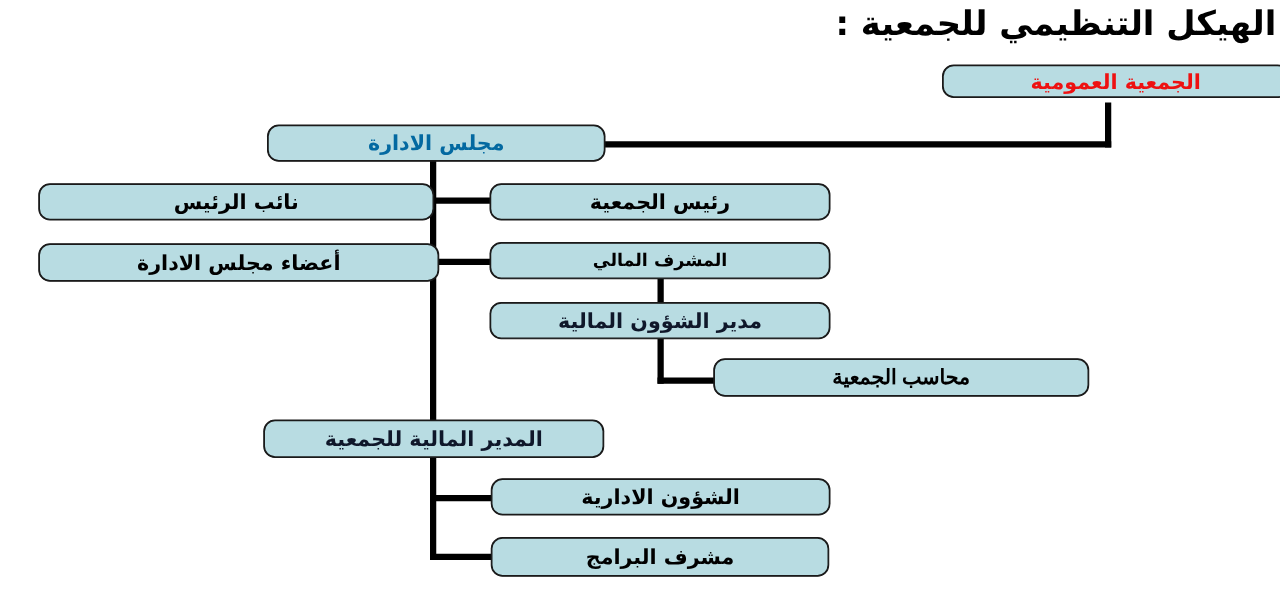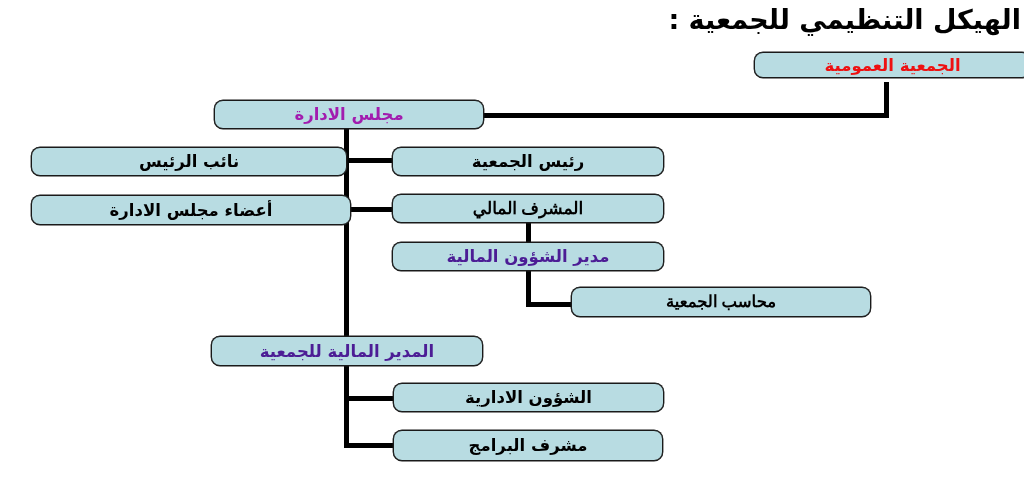--- a/index.html
+++ b/index.html
@@ -50,24 +50,24 @@
   #n-board-members      { left: 15px;  top: 195px; width: 320px; height: 30px; }
   #n-financial-supervisor { left: 376px; top: 194px; width: 272px; height: 29px; }
   #n-financial-affairs  { left: 376px; top: 242px; width: 272px; height: 29px; }
   #n-accountant         { left: 555px; top: 287px; width: 300px; height: 30px; font-family: Liberation Serif, serif; }
   #n-executive-director { left: 195px; top: 336px; width: 272px; height: 30px; }
   #n-admin-affairs      { left: 377px; top: 383px; width: 271px; height: 29px; }
   #n-programs           { left: 377px; top: 430px; width: 270px; height: 31px; }
 
   
   .text-bright-red { color: #ee1111; }
-  .text-salmon-red { color: #a21caf; }
-  .text-dark-red   { color: #4c1d95; }
+  .text-salmon-red { color: #0369a1; }
+  .text-dark-red   { color: #0f172a; }
   .text-black      { color: #000000; }
-  .heavy           { font-weight: 900; font-size: 17px; font-family: Liberation Serif, serif; }
+  .heavy           { font-weight: 900; font-size: 14px; }
 
   
   #l-ga-drop     { left: 868px; top: 82px;  width: 5px;   height: 36px; }
   #l-top-h       { left: 466px; top: 113px; width: 407px; height: 5px; }
   #l-trunk-upper { left: 328px; top: 128px; width: 5px;   height: 209px; }
   #l-row1        { left: 286px; top: 158px; width: 91px;  height: 5px; }
   #l-row2        { left: 286px; top: 207px; width: 91px;  height: 5px; }
   #l-fs-drop     { left: 510px; top: 222px; width: 5px;   height: 21px; }
   #l-fam-drop    { left: 510px; top: 270px; width: 5px;   height: 37px; }
   #l-acc-h       { left: 510px; top: 302px; width: 49px;  height: 5px; }

